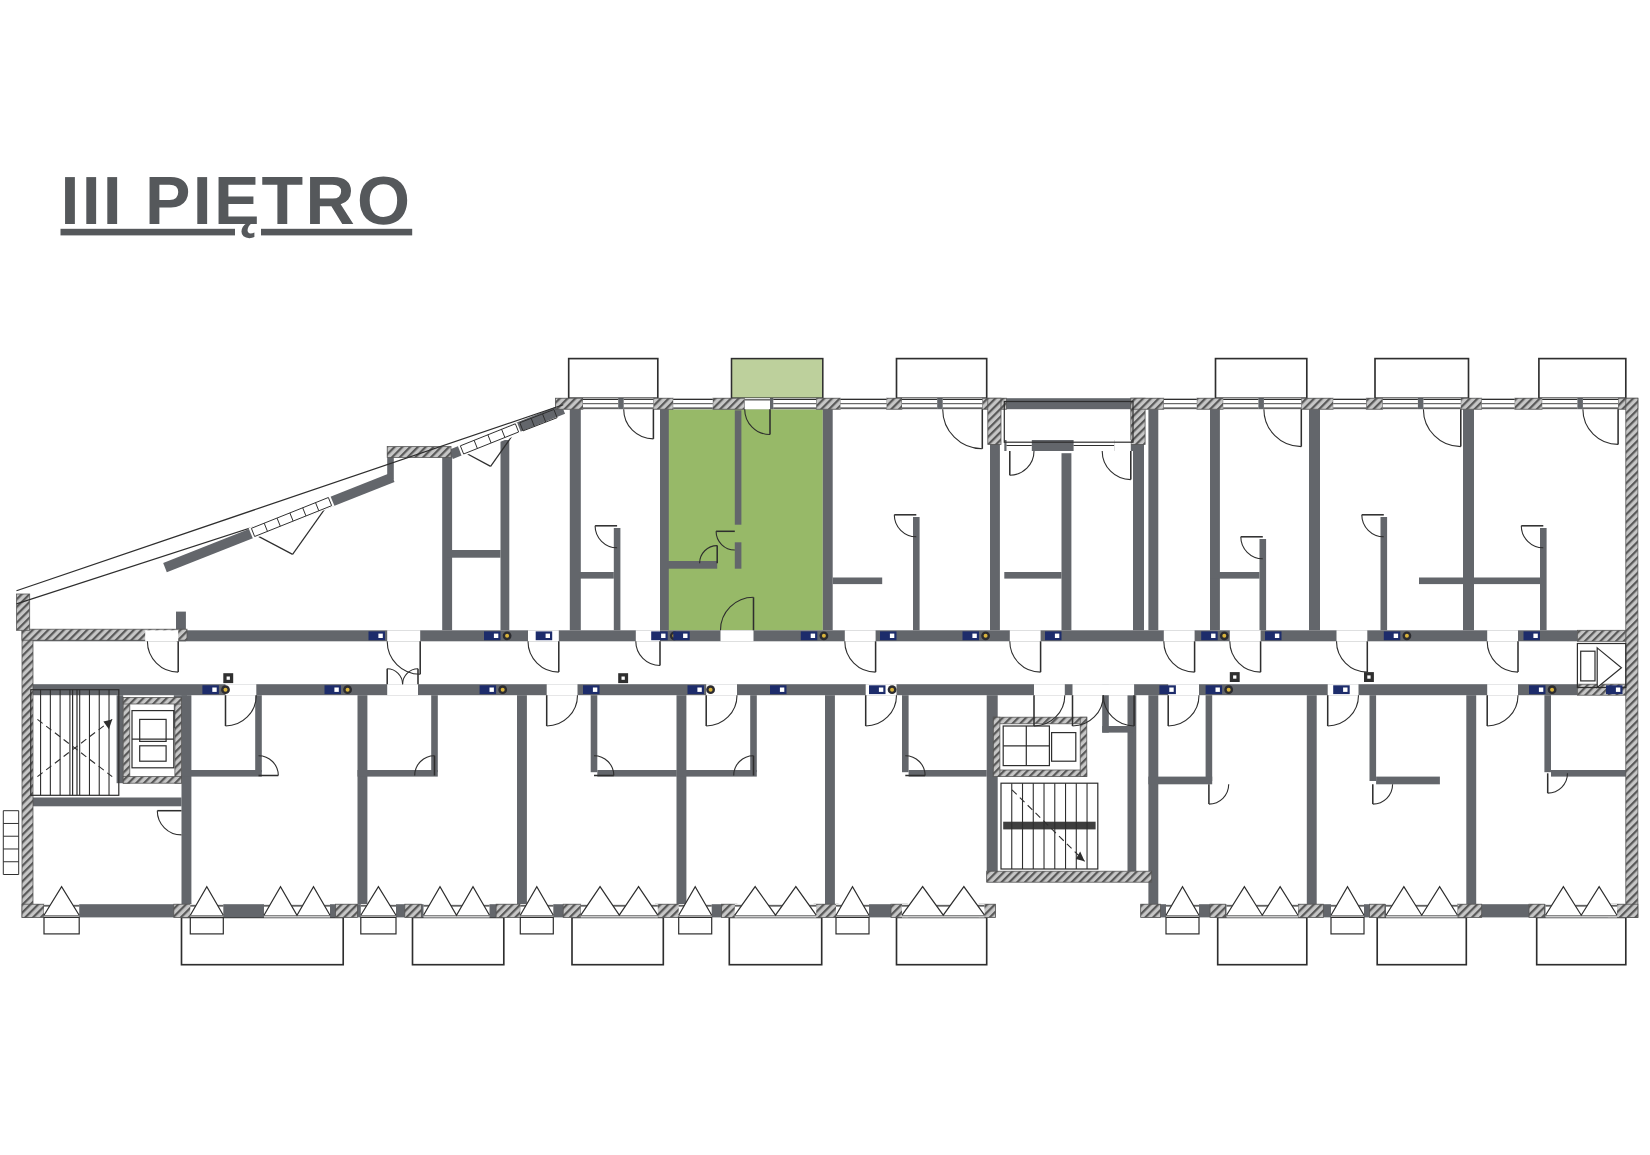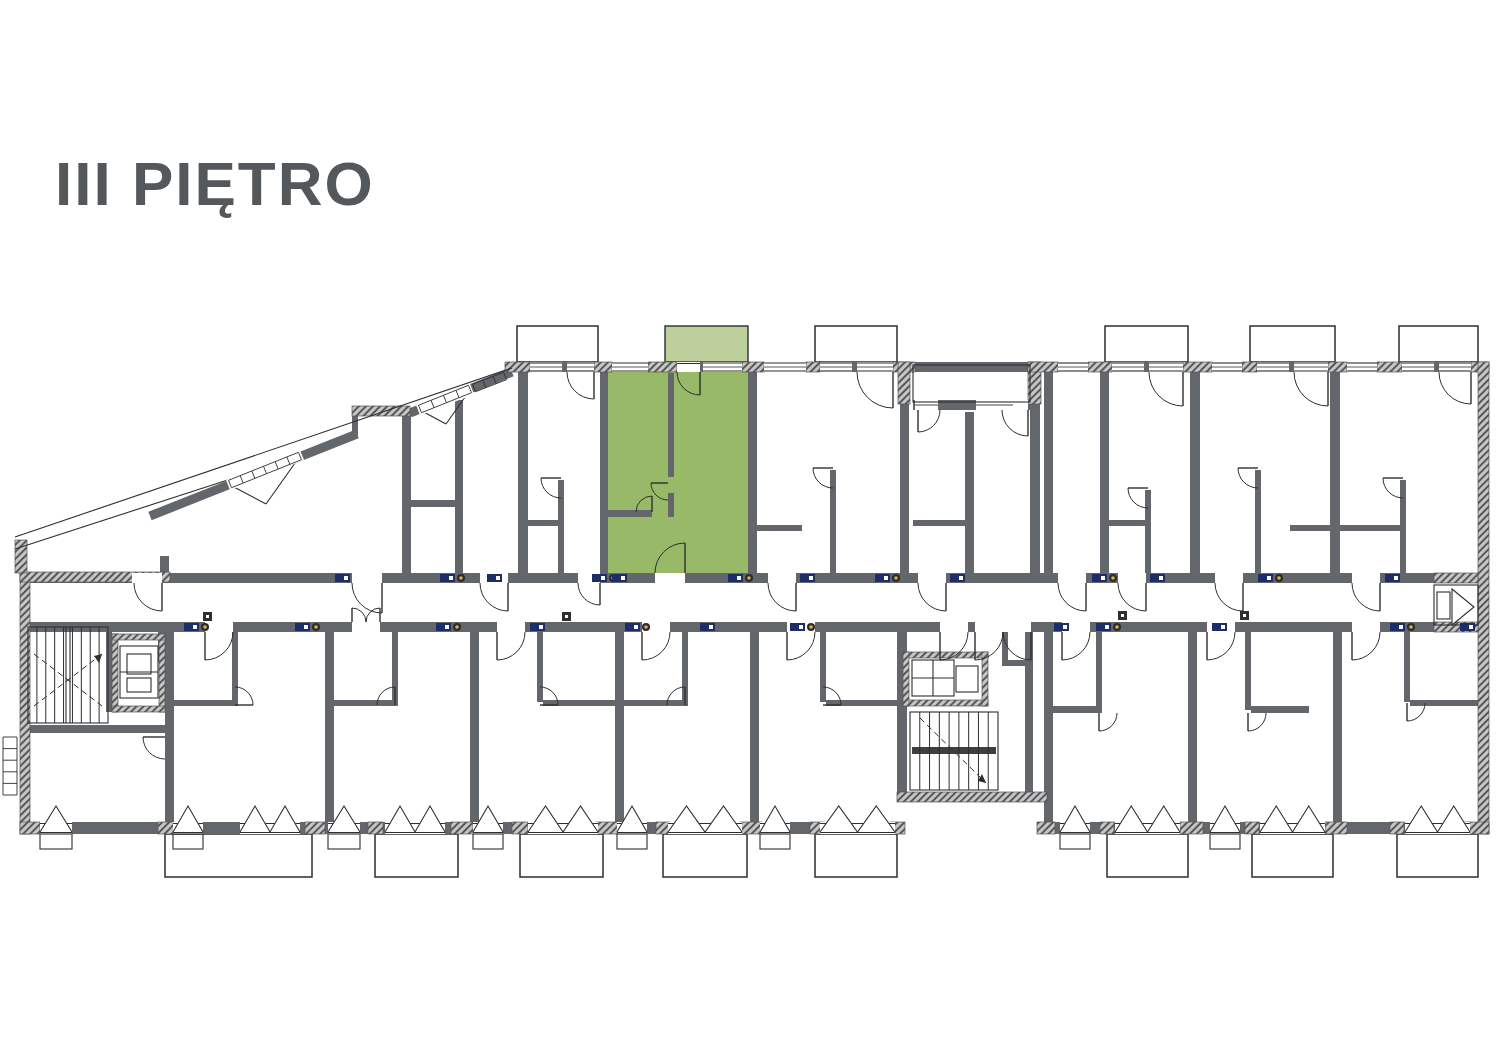--- a/index.html
+++ b/index.html
@@ -1,20 +1,20 @@
 <!DOCTYPE html>
 <html><head>
 <meta charset="utf-8">
 <style>
   html,body{margin:0;padding:0;background:#ffffff;}
   .page{position:relative;width:1500px;height:1050px;background:#ffffff;overflow:hidden;
         font-family:"Liberation Sans", sans-serif;}
   .floor-title{position:absolute;left:55px;top:148px;margin:0;
         font-size:62px;font-weight:bold;letter-spacing:2px;color:#55585b;
-        font-family:"Liberation Sans", sans-serif;}
+        font-family:"Liberation Sans", sans-serif;text-decoration:underline;}
   svg{position:absolute;left:0;top:0;}
 </style>
 </head>
 <body>
 
 <div class="page">
   <h1 class="floor-title">III PIĘTRO</h1>
   <svg width="1500" height="1050" viewBox="0 0 1500 1050" xmlns="http://www.w3.org/2000/svg">
     <defs>
       <pattern id="hatch" width="5" height="5" patternUnits="userSpaceOnUse" patternTransform="rotate(45)">

